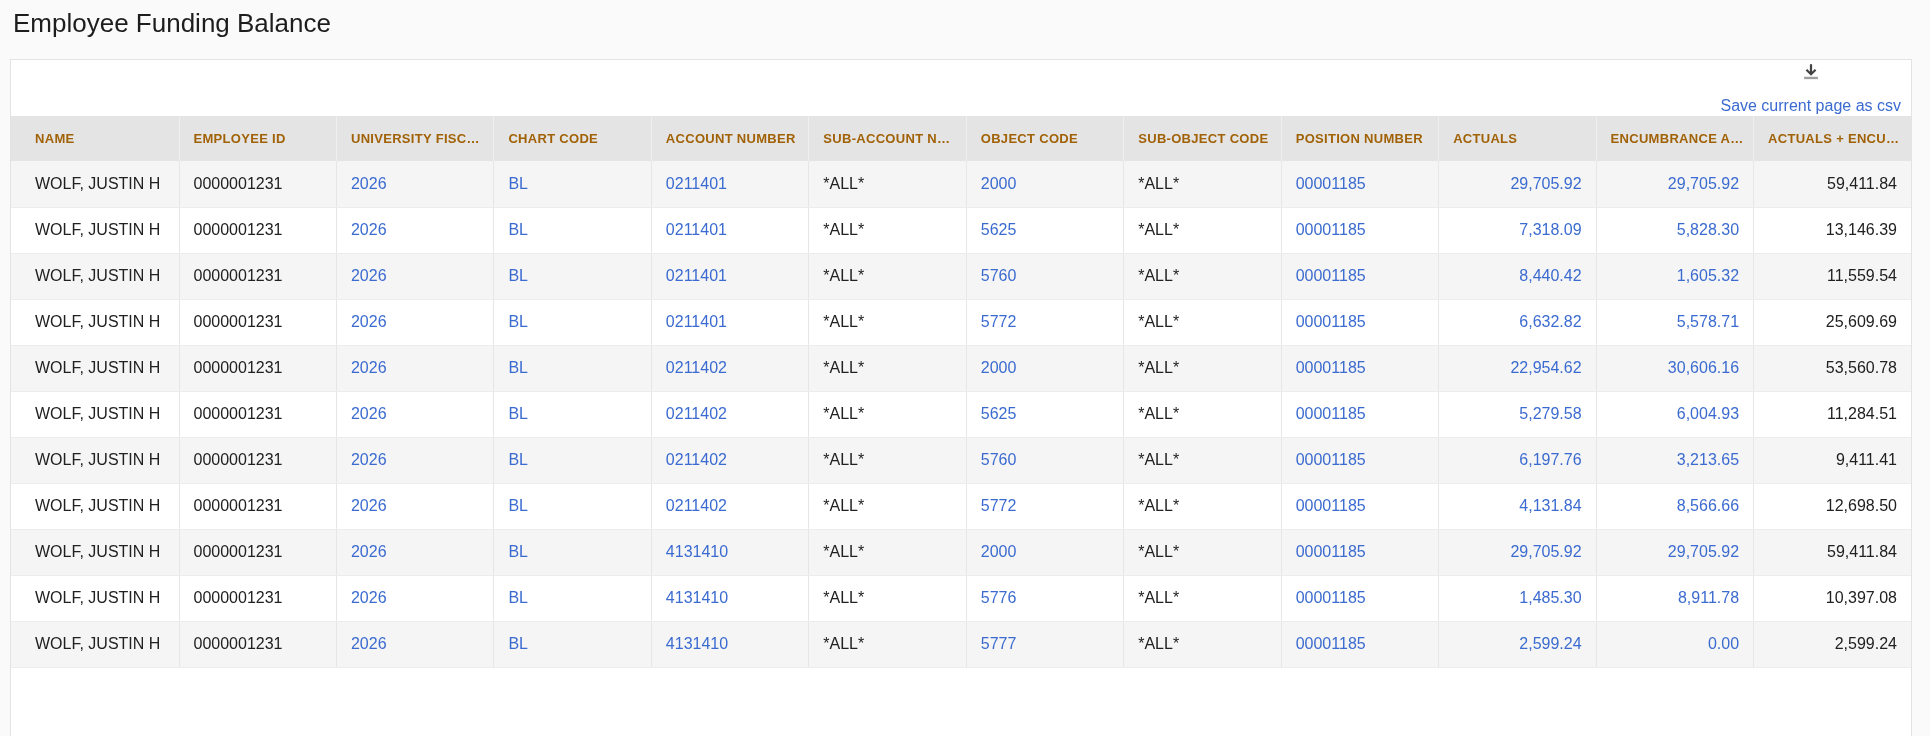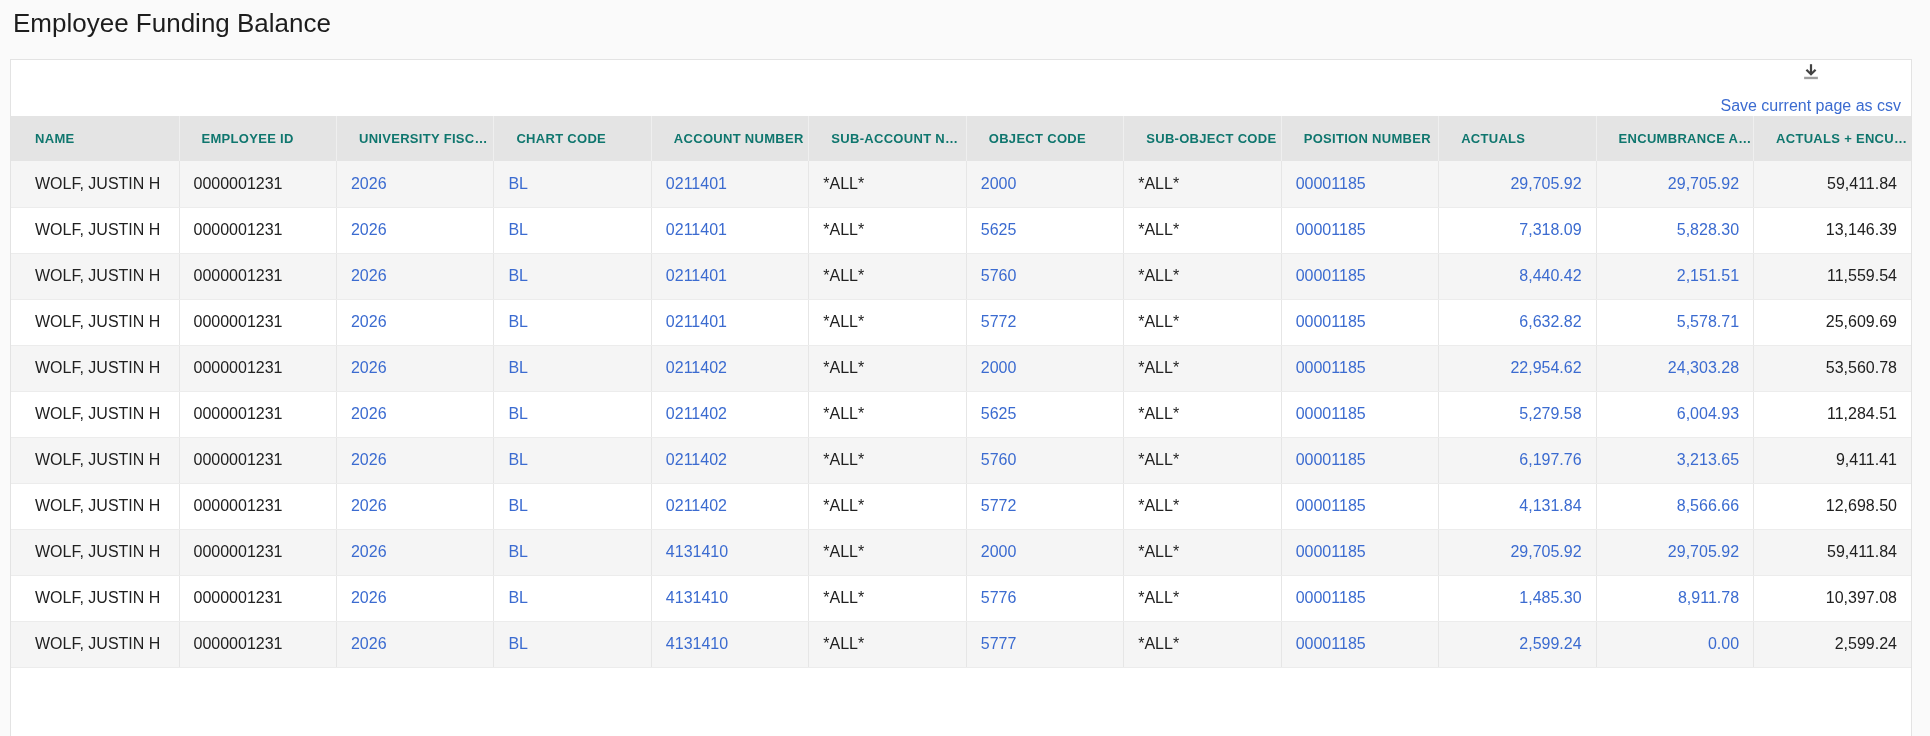--- a/index.html
+++ b/index.html
@@ -51,24 +51,24 @@
     width: 24px; height: 24px; display: flex; align-items: center; justify-content: center;
     cursor: default; background: none; border: none; padding: 0;
   }
   .pg-btn + .pg-btn { margin-left: 24px; }
   table {
     width: 100%; border-collapse: collapse; table-layout: fixed;
   }
   thead th {
     height: 45px;
     background: #e4e4e4;
-    color: #0f766e;
+    color: #a16207;
     font-size: 13px; font-weight: 700; letter-spacing: 0.3px;
     text-align: left; vertical-align: middle;
-    padding: 0 22px;
+    padding: 0 14px;
     white-space: nowrap; overflow: hidden;
     border-right: 1px solid #efefef;
   }
   thead th:first-child { padding-left: 24px; }
   thead th:last-child { border-right: none; }
   tbody td {
     height: 46px;
     font-size: 16px; color: #212121;
     vertical-align: middle;
     padding: 0 14px;
@@ -168,21 +168,21 @@
           <td>WOLF, JUSTIN H</td>
           <td>0000001231</td>
           <td><a class="lnk">2026</a></td>
           <td><a class="lnk">BL</a></td>
           <td><a class="lnk">0211401</a></td>
           <td>*ALL*</td>
           <td><a class="lnk">5760</a></td>
           <td>*ALL*</td>
           <td><a class="lnk">00001185</a></td>
           <td class="num"><a class="lnk">8,440.42</a></td>
-          <td class="num"><a class="lnk">2,151.51</a></td>
+          <td class="num"><a class="lnk">1,605.32</a></td>
           <td class="num">11,559.54</td>
         </tr>
         <tr>
           <td>WOLF, JUSTIN H</td>
           <td>0000001231</td>
           <td><a class="lnk">2026</a></td>
           <td><a class="lnk">BL</a></td>
           <td><a class="lnk">0211401</a></td>
           <td>*ALL*</td>
           <td><a class="lnk">5772</a></td>
@@ -196,21 +196,21 @@
           <td>WOLF, JUSTIN H</td>
           <td>0000001231</td>
           <td><a class="lnk">2026</a></td>
           <td><a class="lnk">BL</a></td>
           <td><a class="lnk">0211402</a></td>
           <td>*ALL*</td>
           <td><a class="lnk">2000</a></td>
           <td>*ALL*</td>
           <td><a class="lnk">00001185</a></td>
           <td class="num"><a class="lnk">22,954.62</a></td>
-          <td class="num"><a class="lnk">24,303.28</a></td>
+          <td class="num"><a class="lnk">30,606.16</a></td>
           <td class="num">53,560.78</td>
         </tr>
         <tr>
           <td>WOLF, JUSTIN H</td>
           <td>0000001231</td>
           <td><a class="lnk">2026</a></td>
           <td><a class="lnk">BL</a></td>
           <td><a class="lnk">0211402</a></td>
           <td>*ALL*</td>
           <td><a class="lnk">5625</a></td>

